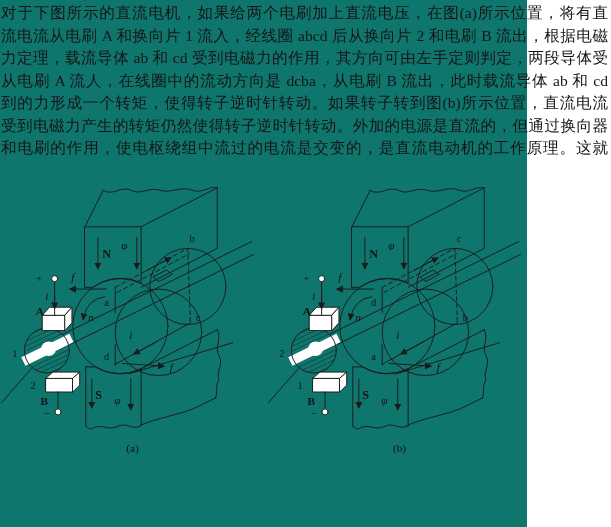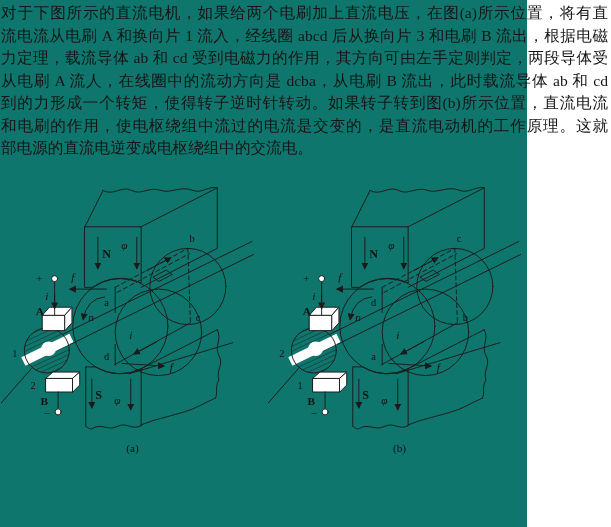--- a/index.html
+++ b/index.html
@@ -20,26 +20,26 @@
   .it{font-style:italic;}
   .cap{font-size:13px;}
 </style>
 </head>
 <body>
 
 <div class="page">
 
   <div class="text-block">
     <div class="line">对于下图所示的直流电机，如果给两个电刷加上直流电压，在图(a)所示位置，将有直</div>
-    <div class="line">流电流从电刷 A 和换向片 1 流入，经线圈 abcd 后从换向片 3 和电刷 B 流出，根据电磁</div>
+    <div class="line">流电流从电刷 A 和换向片 1 流入，经线圈 abcd 后从换向片 2 和电刷 B 流出，根据电磁</div>
     <div class="line">力定理，载流导体 ab 和 cd 受到电磁力的作用，其方向可由左手定则判定，两段导体受</div>
     <div class="line">从电刷 A 流人，在线圈中的流动方向是 dcba，从电刷 B 流出，此时载流导体 ab 和 cd</div>
     <div class="line">到的力形成一个转矩，使得转子逆时针转动。如果转子转到图(b)所示位置，直流电流</div>
+    <div class="line">受到电磁力产生的转矩仍然使得转子逆时针转动。外加的电源是直流的，但通过换向器</div>
     <div class="line">和电刷的作用，使电枢绕组中流过的电流是交变的，是直流电动机的工作原理。这就</div>
-    <div class="line last">部电源的直流电逆变成电枢绕组中的交流电。</div>
   </div>
 
   <svg width="0" height="0" style="position:absolute" aria-hidden="true">
     <defs>
       <pattern id="hatch" width="5" height="5" patternUnits="userSpaceOnUse" patternTransform="rotate(65)">
         <line x1="0" y1="0" x2="0" y2="5" stroke="#1a1a1a" stroke-width="1"></line>
       </pattern>
       <marker id="arw" viewBox="0 0 10 10" refX="8" refY="5" markerWidth="7.5" markerHeight="7.5" orient="auto">
         <path d="M0,0 L10,5 L0,10 Z" fill="#1a1a1a"></path>
       </marker>

